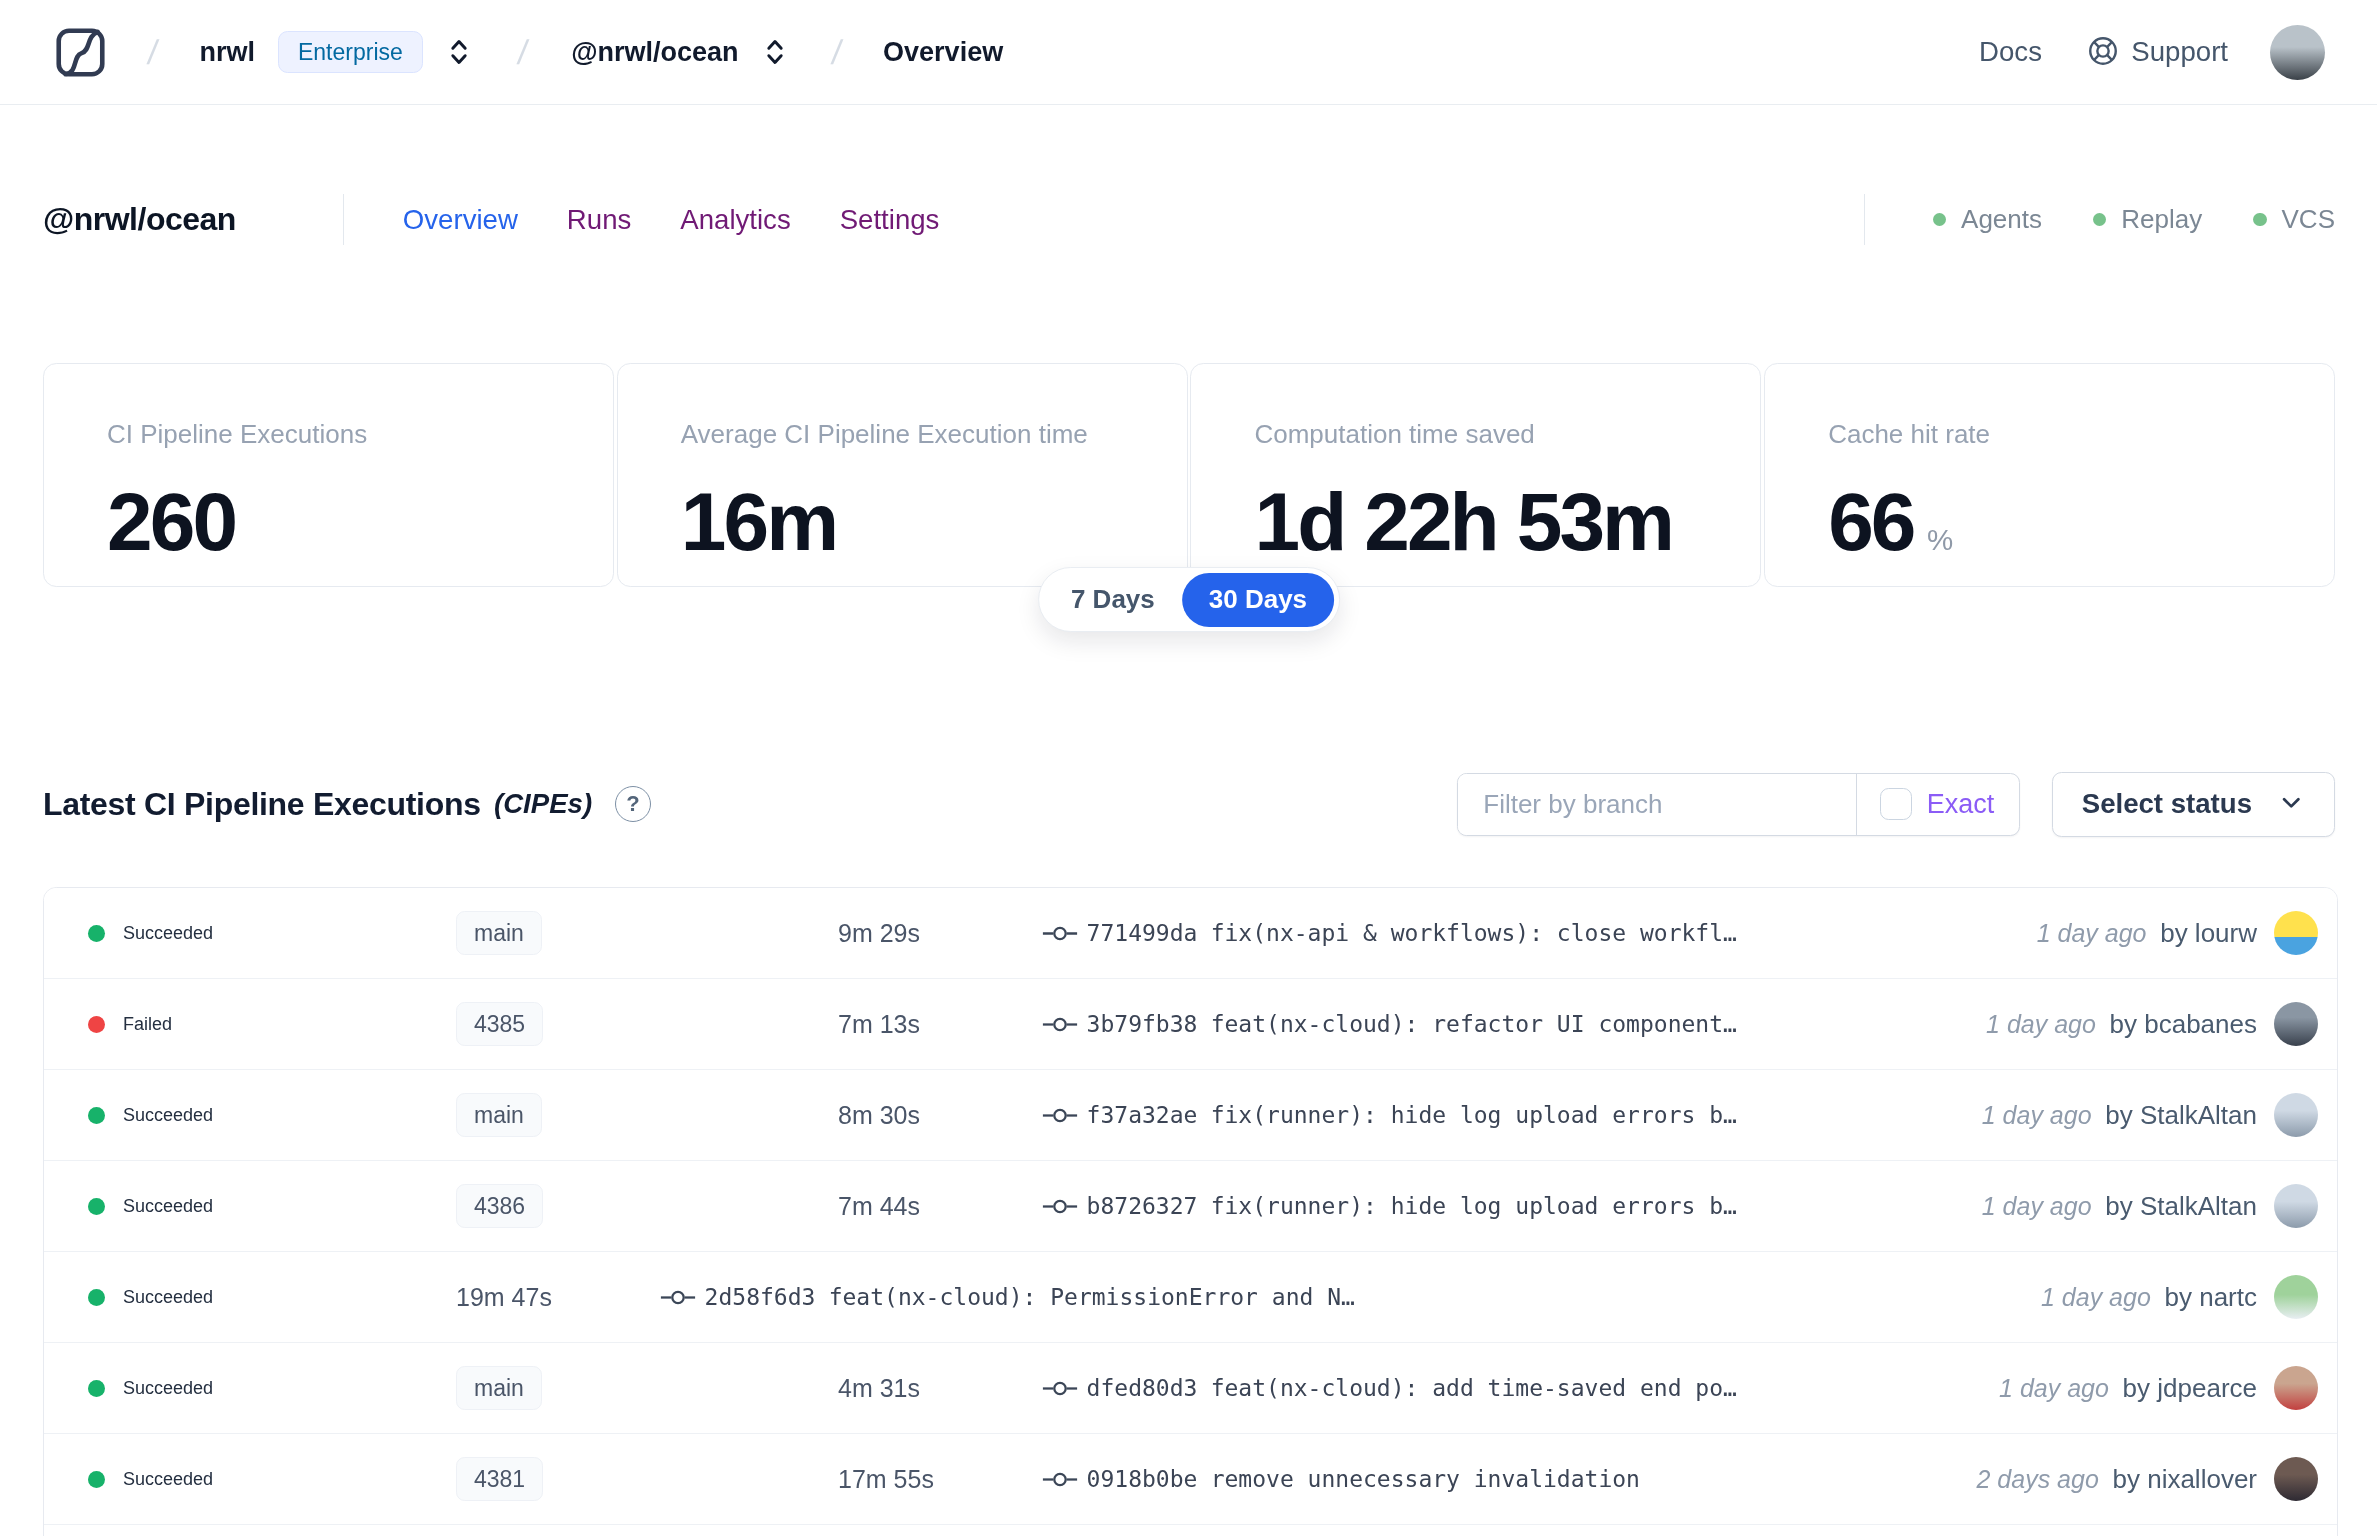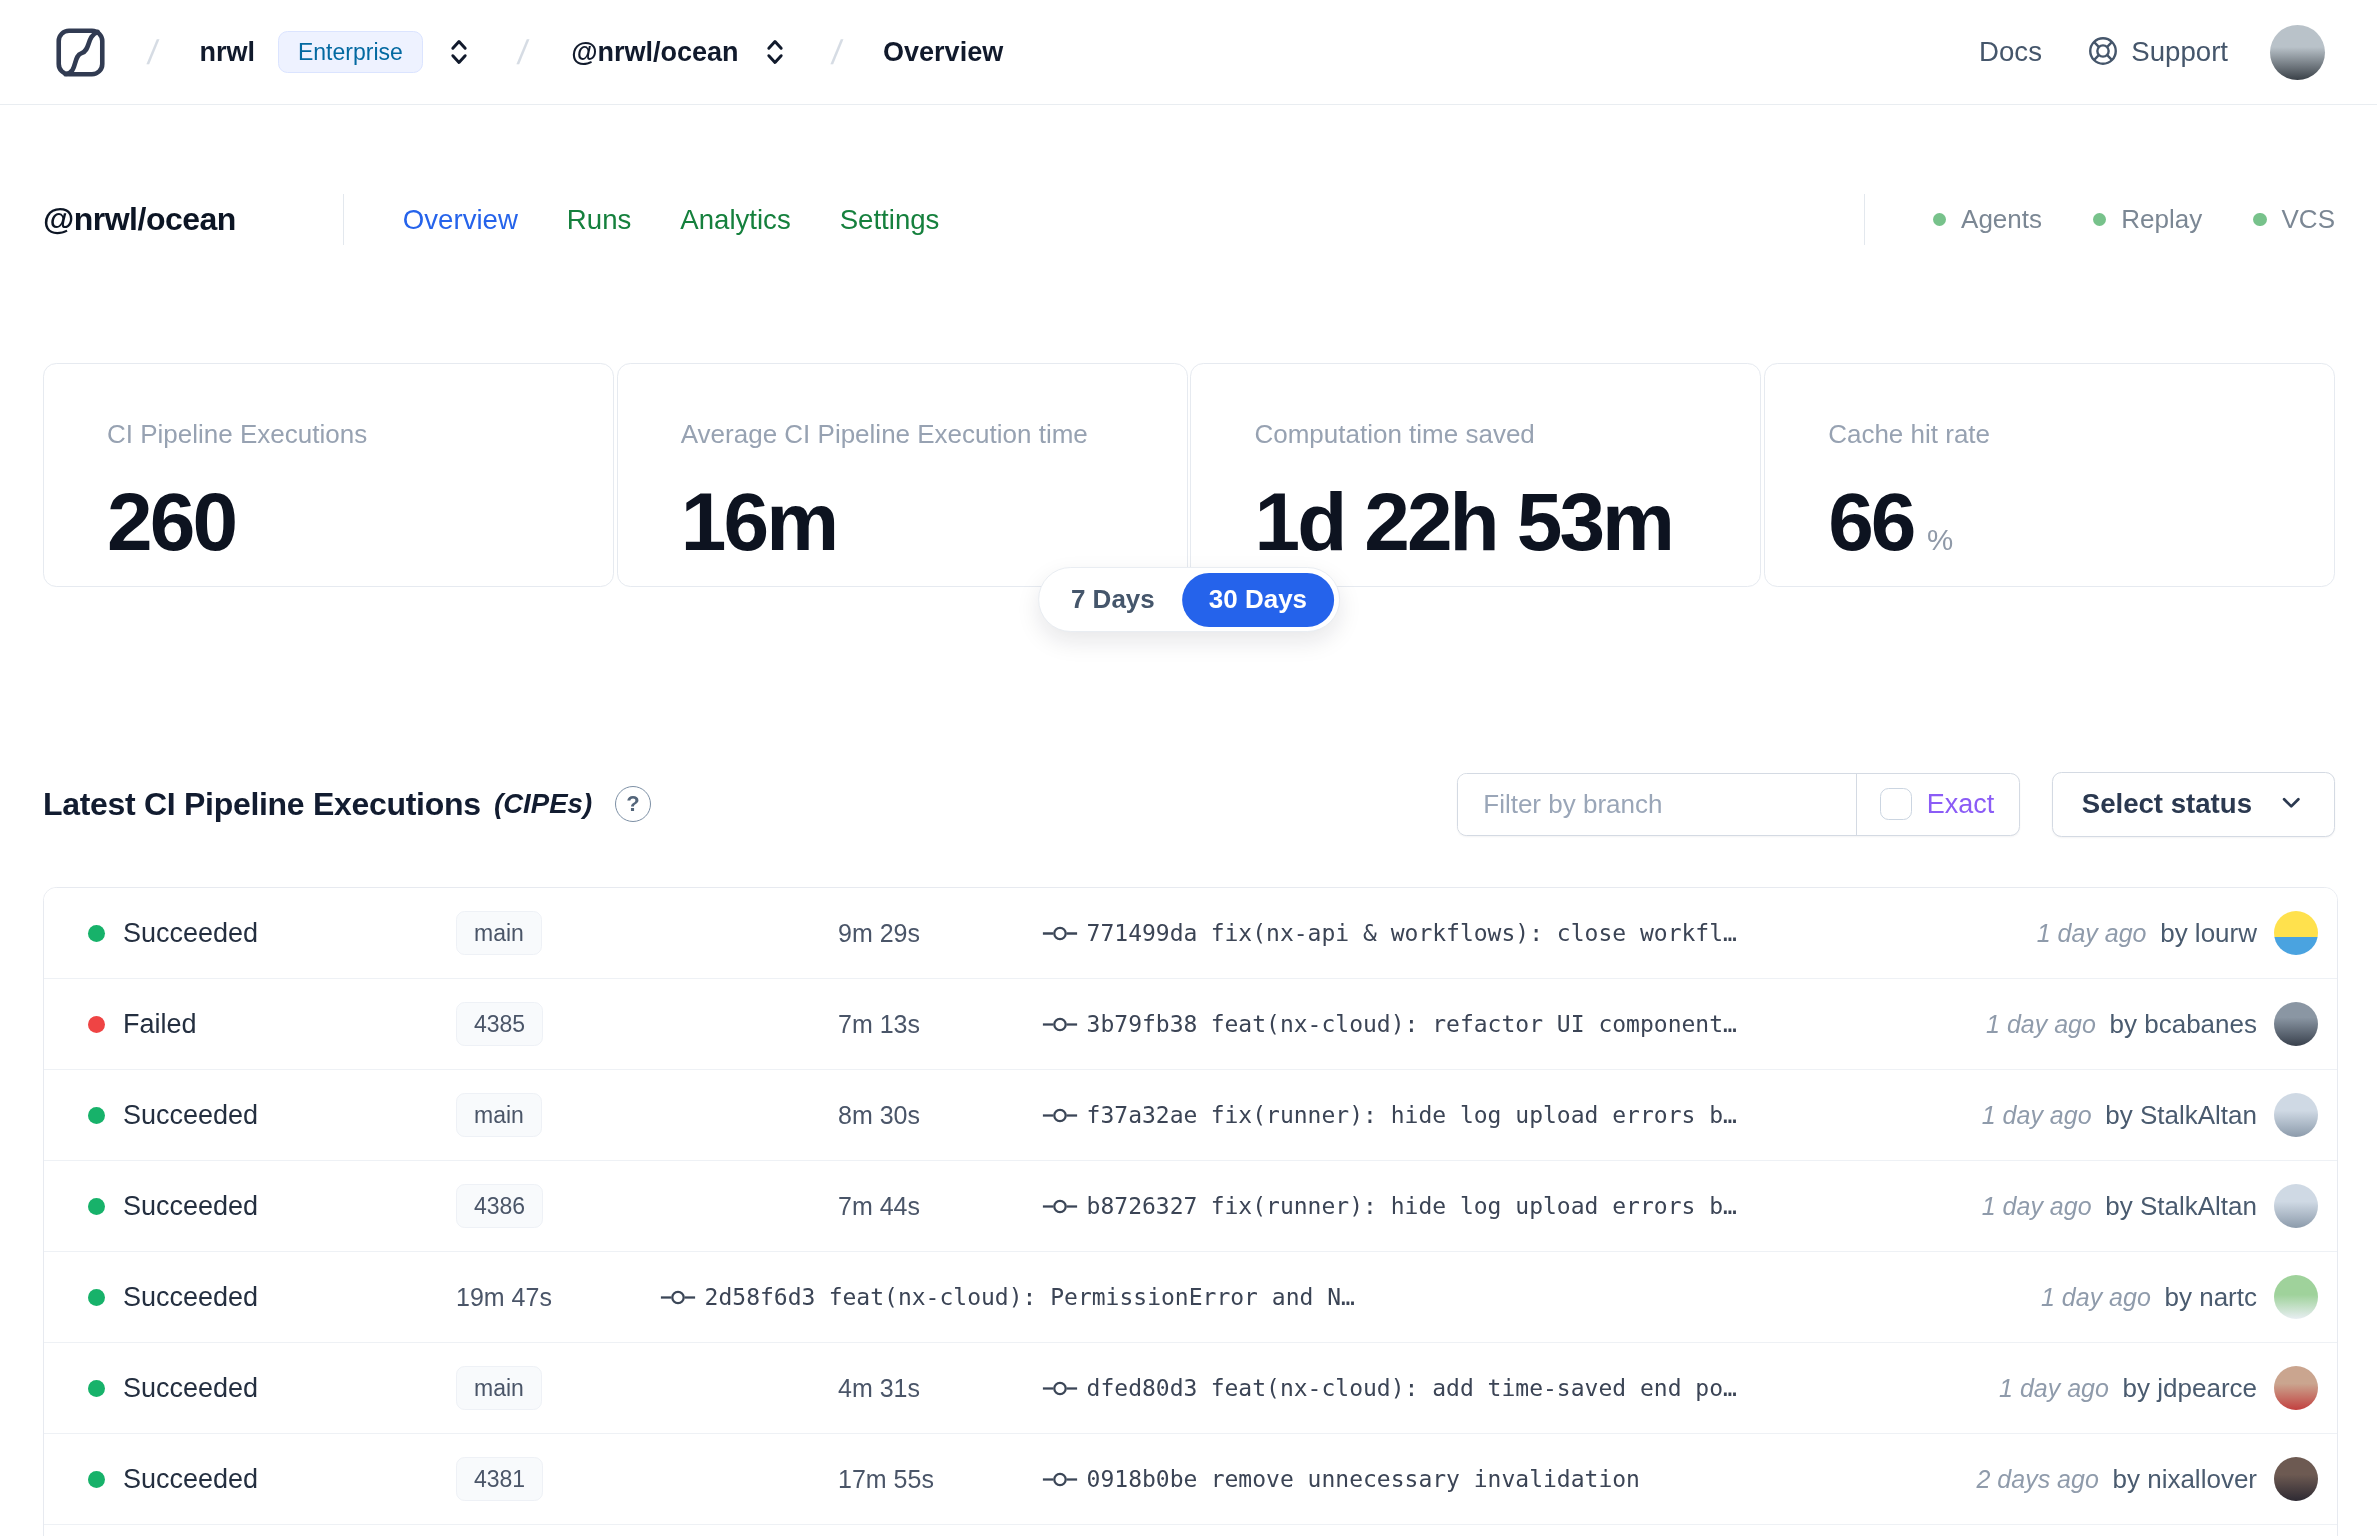--- a/index.html
+++ b/index.html
@@ -35,21 +35,21 @@
   .nav-avatar { width:55px; height:55px; border-radius:50%; margin-left:42px; }
   
   .pg-header {
     position:absolute; top:186px; left:43px; right:43px; height:67px;
     display:flex; align-items:center;
   }
   .pg-title { font-size:32px; font-weight:700; color:#0c1524; letter-spacing:-0.5px; }
   .vdiv { width:1px; height:51px; background:#e3e8ee; }
   .vdiv.left-div { margin-left:107px; }
   .tabs { display:flex; align-items:center; gap:49px; margin-left:59px; }
-  .tab { font-size:27.6px; font-weight:500; color:#15803d; cursor:pointer; }
+  .tab { font-size:27.6px; font-weight:500; color:#701a75; cursor:pointer; }
   .tab.active { color:#2563eb; }
   .hdr-right { margin-left:auto; display:flex; align-items:center; }
   .indicators { display:flex; align-items:center; gap:51px; margin-left:68px; }
   .indicator { display:flex; align-items:center; gap:15px; }
   .ind-dot { width:13.3px; height:13.3px; border-radius:50%; }
   .ind-label { font-size:26px; color:#7b8794; }
   
   .cards {
     position:absolute; top:363px; left:43px; right:43px; height:224px;
     display:grid; grid-template-columns:repeat(4,1fr); gap:2.9px;
@@ -111,21 +111,21 @@
   
   .cipe-table {
     position:absolute; top:887px; left:43px; right:40px; height:723px;
     border:1px solid #e7eaf0; border-radius:13.3px; background:#fff; overflow:hidden;
   }
   .row {
     display:flex; align-items:center; height:91px; padding:0 19px 0 44px;
     border-bottom:1px solid #eef1f5; cursor:pointer; background:#fff;
   }
   .dot { width:17px; height:17px; border-radius:50%; flex:0 0 17px; }
-  .status { margin-left:18px; flex:0 0 333px; font-size:27px; font-weight:500; color:#242f40; }
+  .status { margin-left:18px; flex:0 0 333px; font-size:18px; font-weight:500; color:#242f40; }
   .branch-cell { flex:0 0 382px; }
   .branch-badge {
     display:inline-block; font-size:23px; color:#4a5568;
     background:#f8fafc; border:1px solid #eef1f6; border-radius:8.6px;
     padding:9.5px 17px; line-height:1;
   }
   .duration { flex:0 0 203px; font-size:25px; color:#4a5568; }
   .commit-icon { flex:0 0 38px; margin-right:7.6px; display:flex; align-items:center; }
   .commit { flex:1; font-family:"DejaVu Sans Mono", monospace; font-size:23px; color:#3b4455; white-space:nowrap; overflow:hidden; }
   .commit .hash { margin-right:13.3px; }

